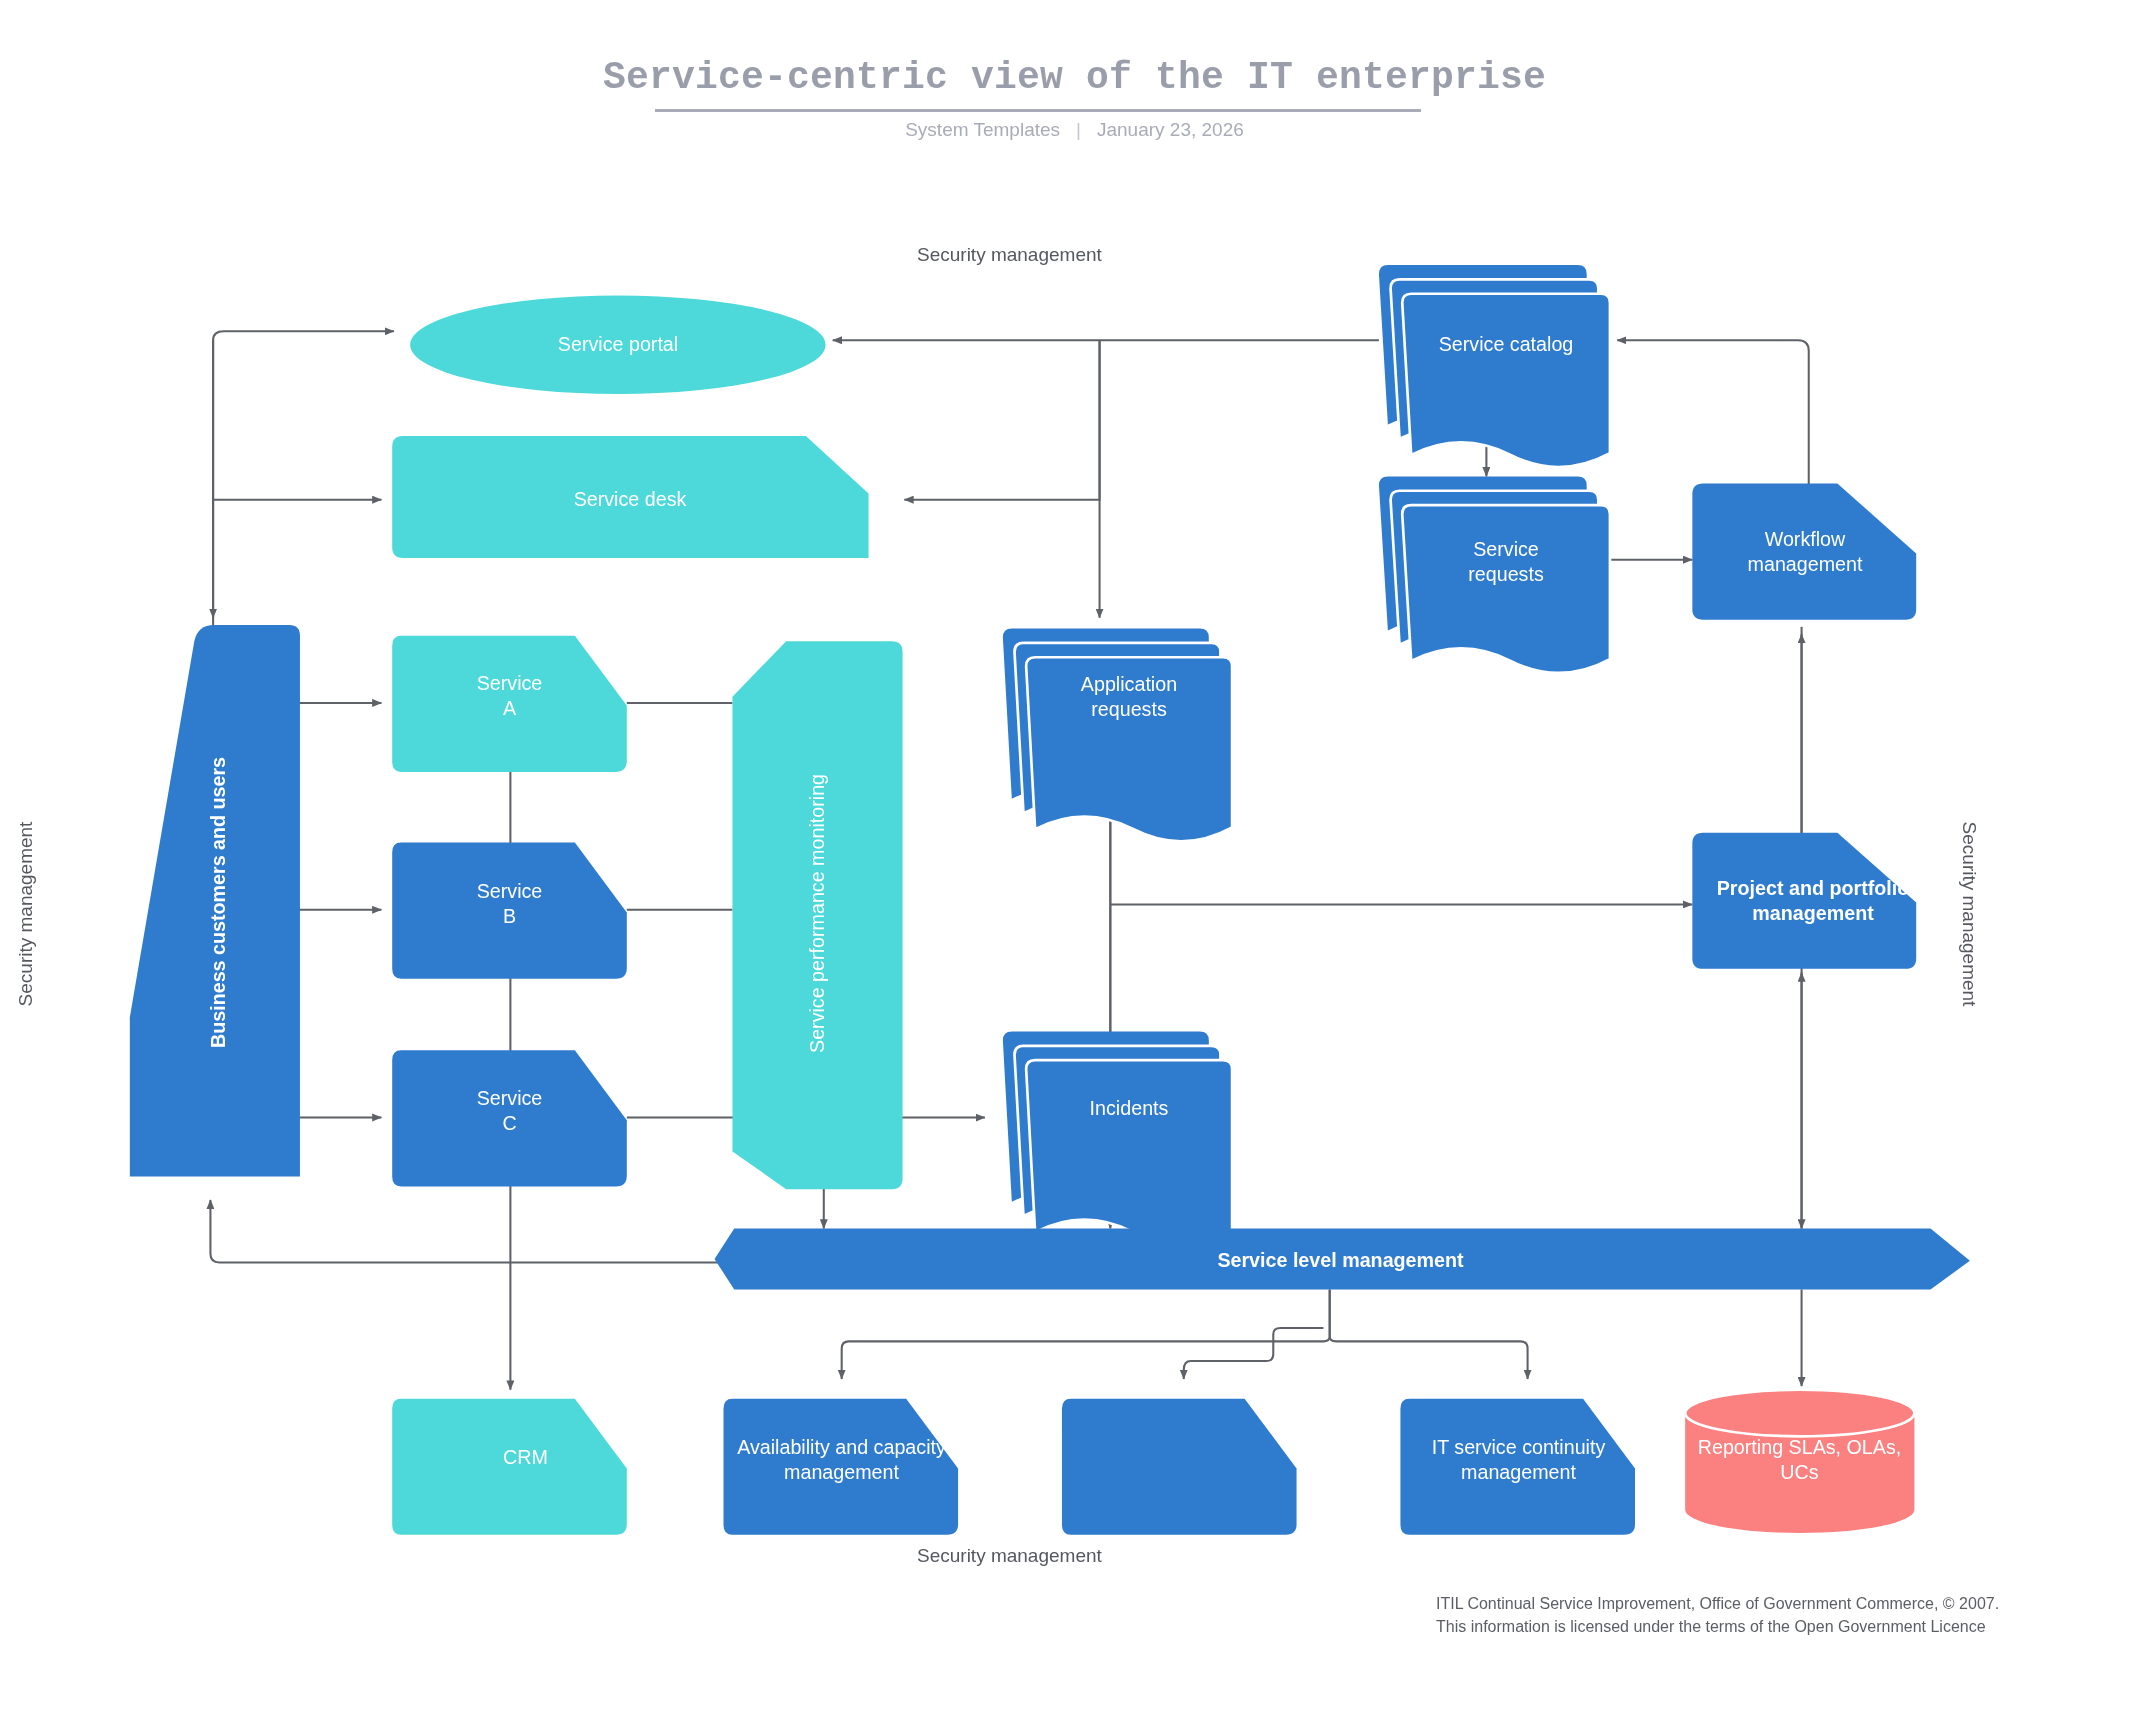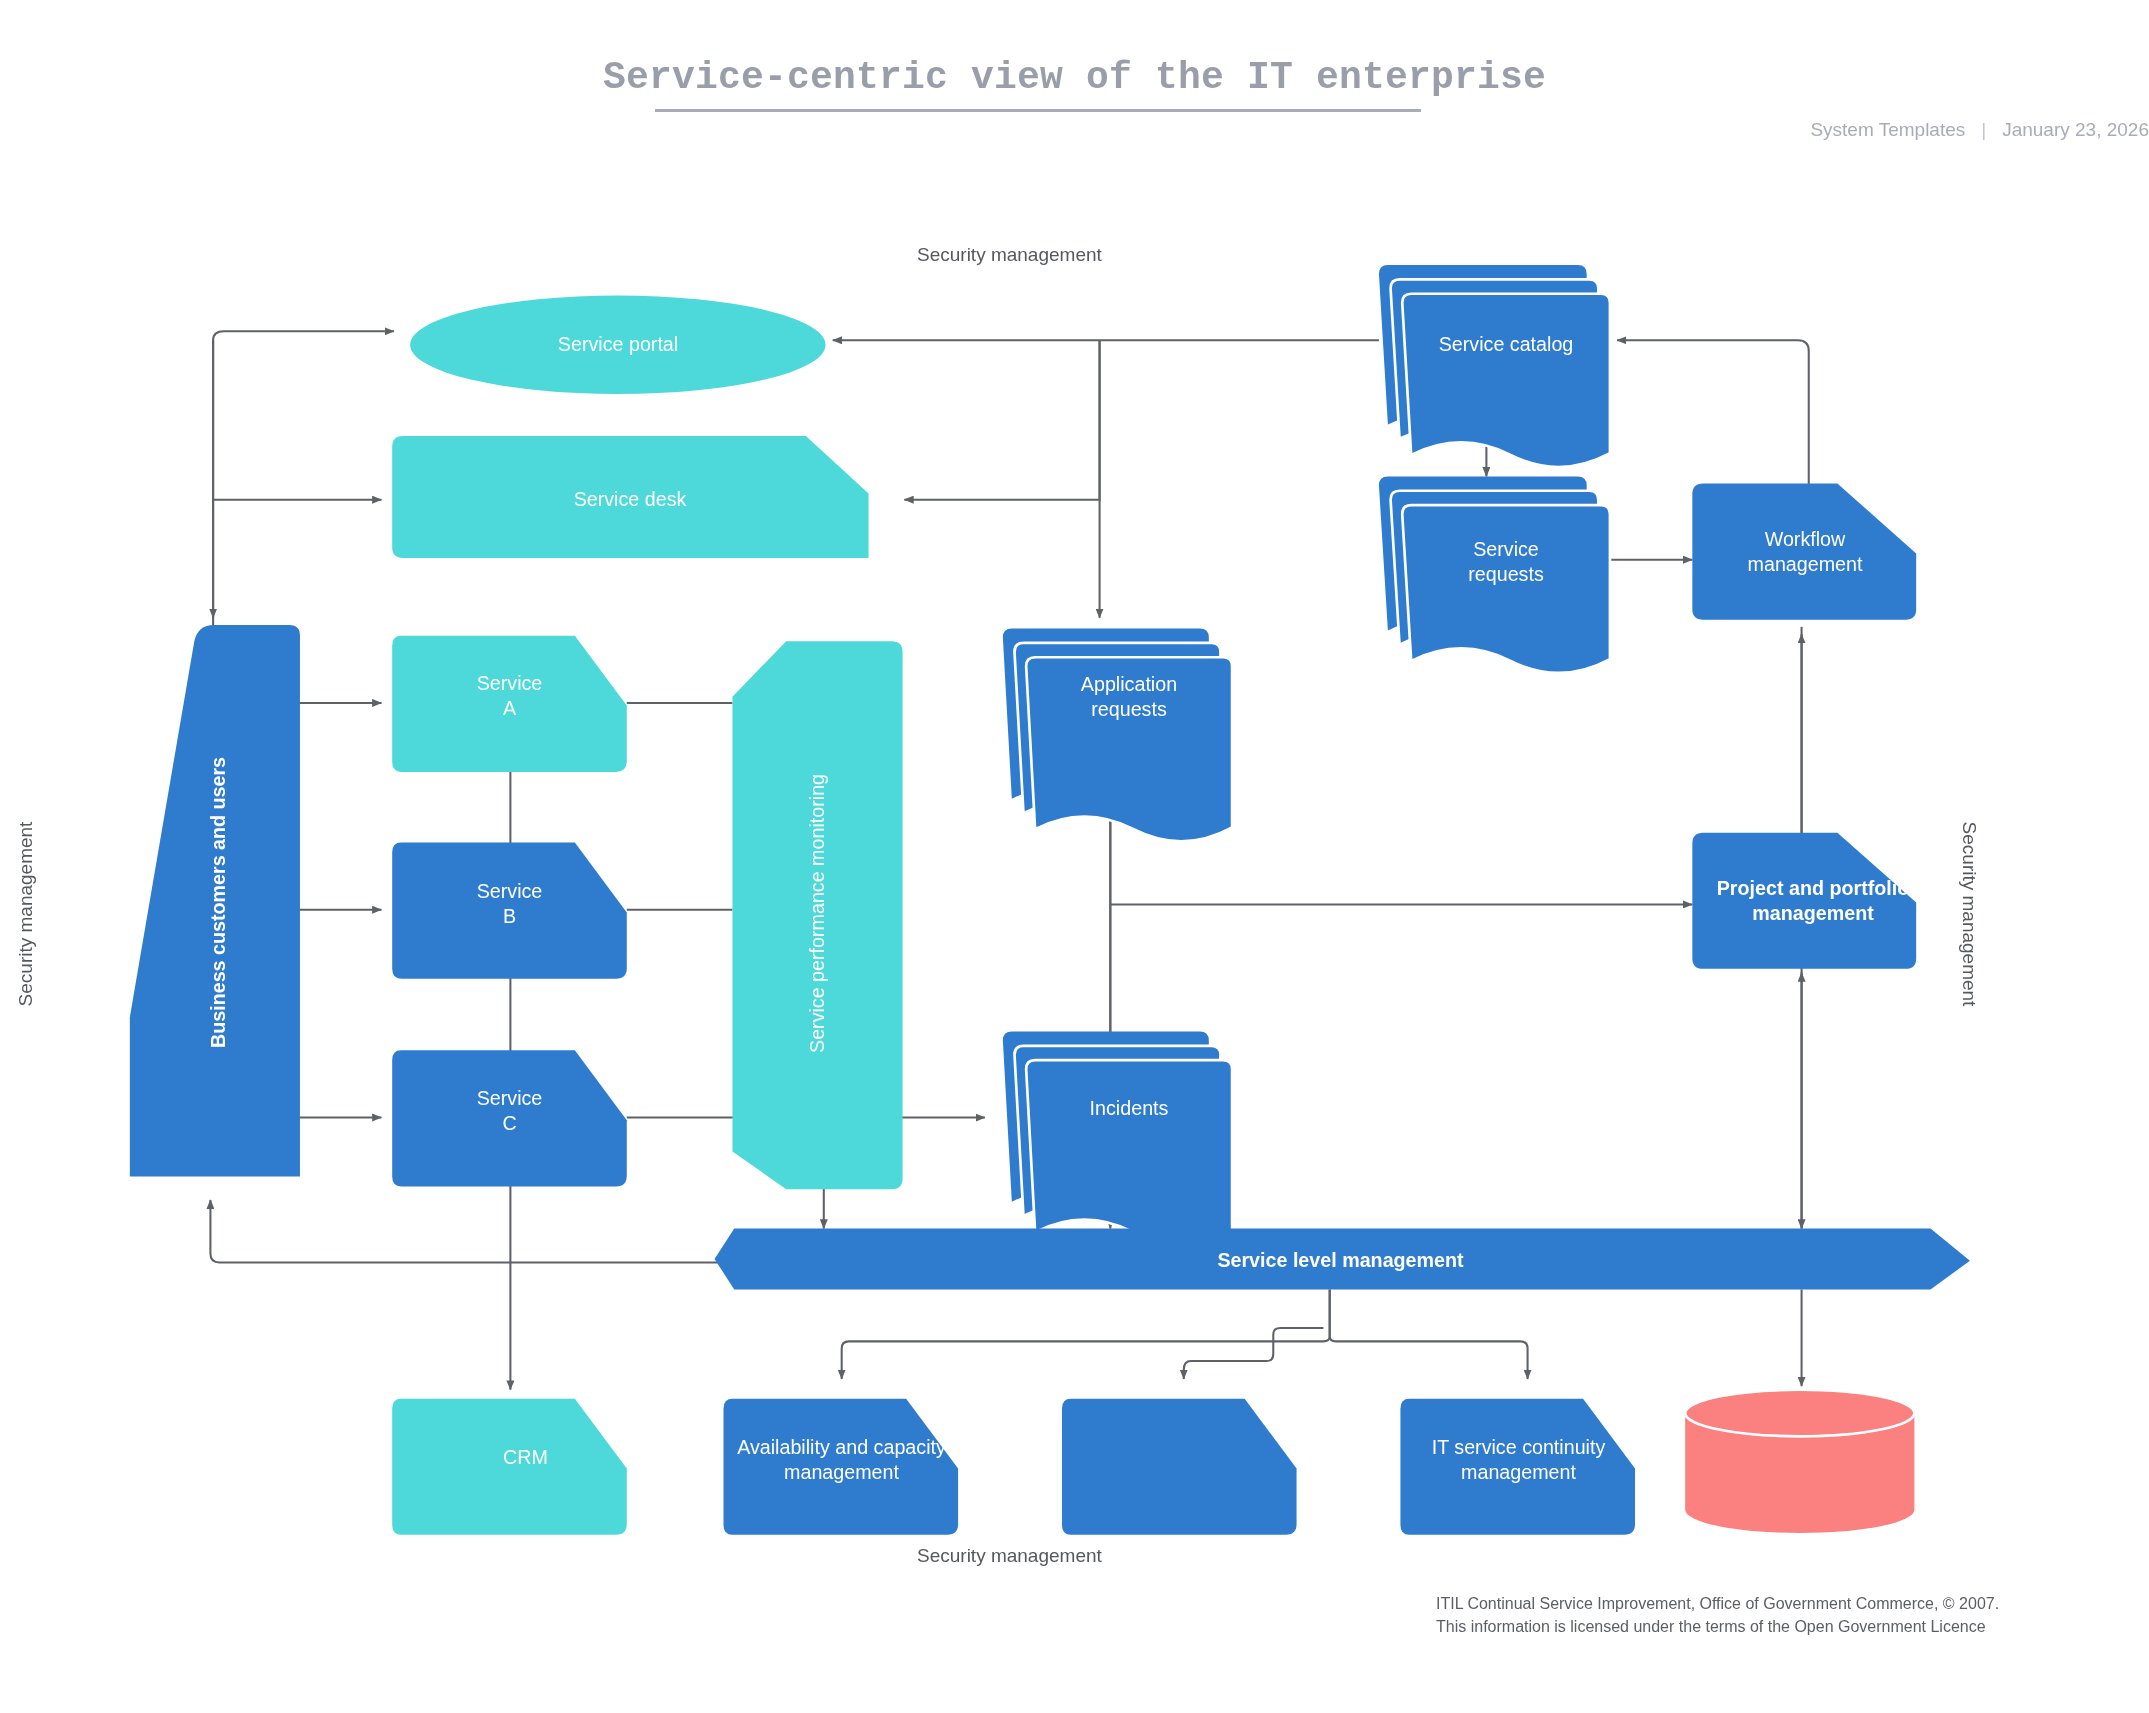--- a/index.html
+++ b/index.html
@@ -8,21 +8,21 @@
   svg#diagram{position:absolute;left:0;top:0;width:2149px;height:1713px;}
 
   .hdr-title{
     position:absolute;left:0;top:56px;width:2149px;text-align:center;
     font-size:38px;font-weight:bold;color:#9a9daa;letter-spacing:0.2px;font-family:Liberation Mono, monospace;
   }
   .hdr-rule{
     position:absolute;left:655px;top:109px;width:766px;height:2.7px;background:#a9acb8;
   }
   .hdr-sub{
-    position:absolute;left:0;top:119px;width:2149px;text-align:right;
+    position:absolute;left:0;top:119px;width:2149px;text-align:center;
     font-size:19px;color:#a9acb8;
   }
   .hdr-sub .sep{display:inline-block;padding:0 10.7px;color:#c2c5cf;}
 
   .lbl{
     position:absolute;font-size:19px;color:#55585e;white-space:nowrap;
   }
   .lbl-top{left:917px;top:244px;}
   .lbl-bottom{left:917px;top:1545px;}
   .lbl-left{left:-82px;top:903px;transform:rotate(-90deg);transform-origin:center;width:215px;text-align:center;}
@@ -212,20 +212,22 @@
   <div class="nodetext bold" style="left:1693px;top:867px;width:224px;height:68px;white-space:pre-line;">Project and portfolio
 management</div>
 
   <div class="nodetext bold" style="left:734px;top:1236px;width:1197px;height:50px;">Service level management</div>
 
   <div class="nodetext" style="left:408px;top:1426px;width:235px;height:63px;">CRM</div>
   <div class="nodetext" style="left:724px;top:1426px;width:235px;height:68px;white-space:pre-line;">Availability and capacity
 management</div>
   <div class="nodetext" style="left:1401px;top:1426px;width:235px;height:68px;white-space:pre-line;">IT service continuity
 management</div>
+  <div class="nodetext" style="left:1685px;top:1426px;width:229px;height:68px;white-space:pre-line;">Reporting SLAs, OLAs,
+UCs</div>
 
   <div class="footer">
     <div>ITIL Continual Service Improvement, Office of Government Commerce, © 2007.</div>
     <div>This information is licensed under the terms of the Open Government Licence</div>
   </div>
 
 </div>
 
 
 </body></html>

